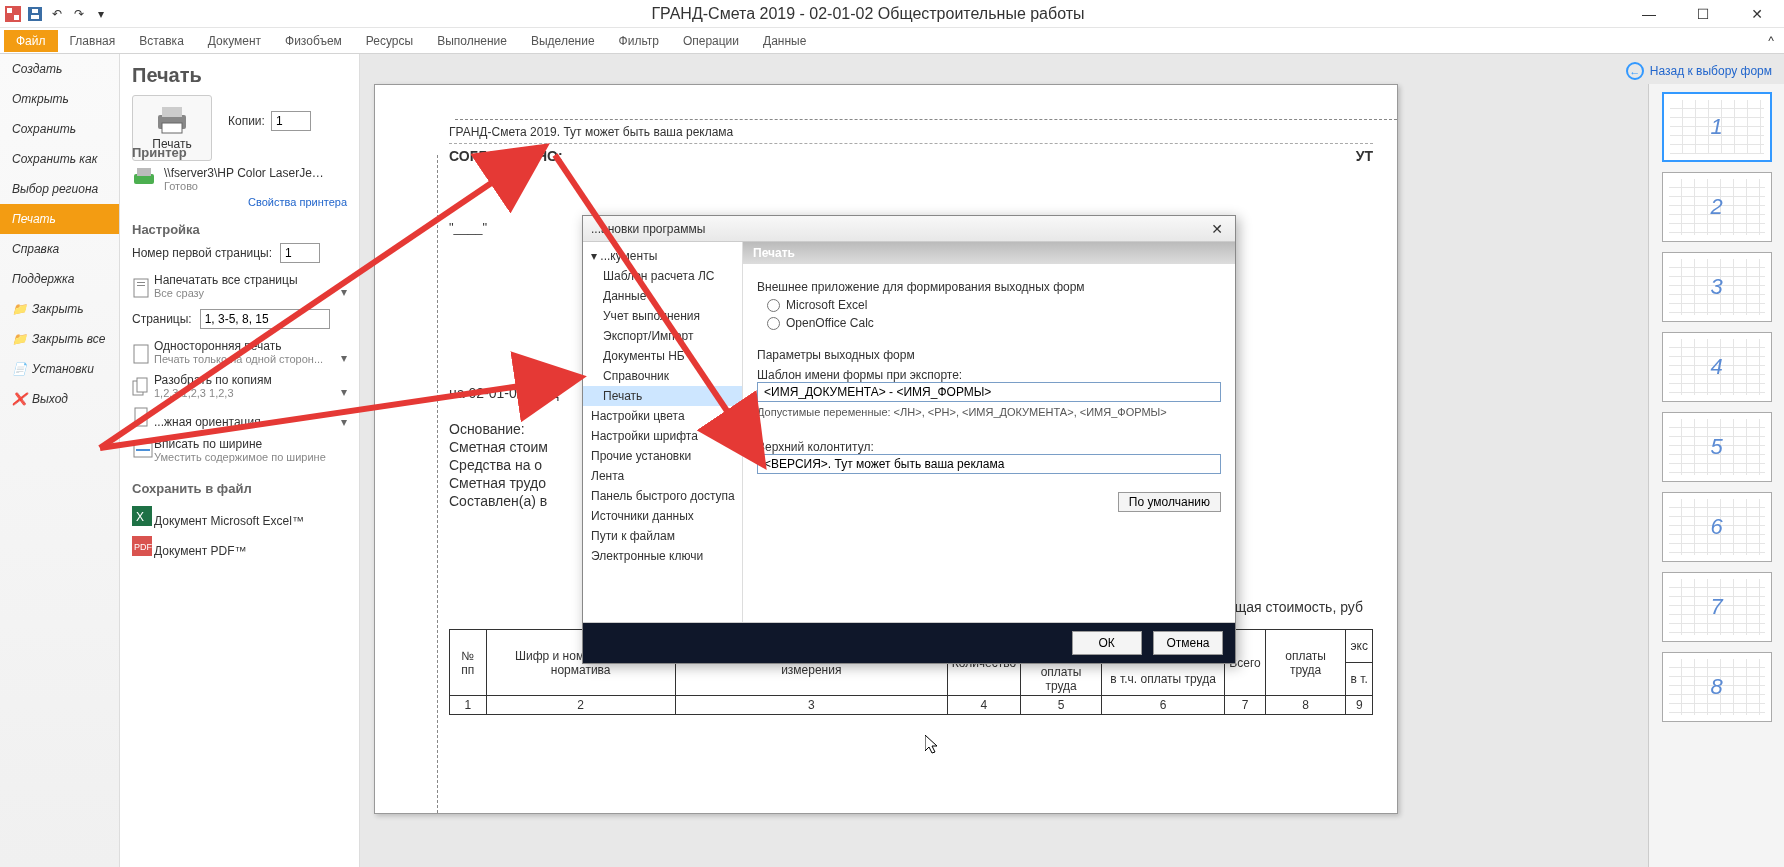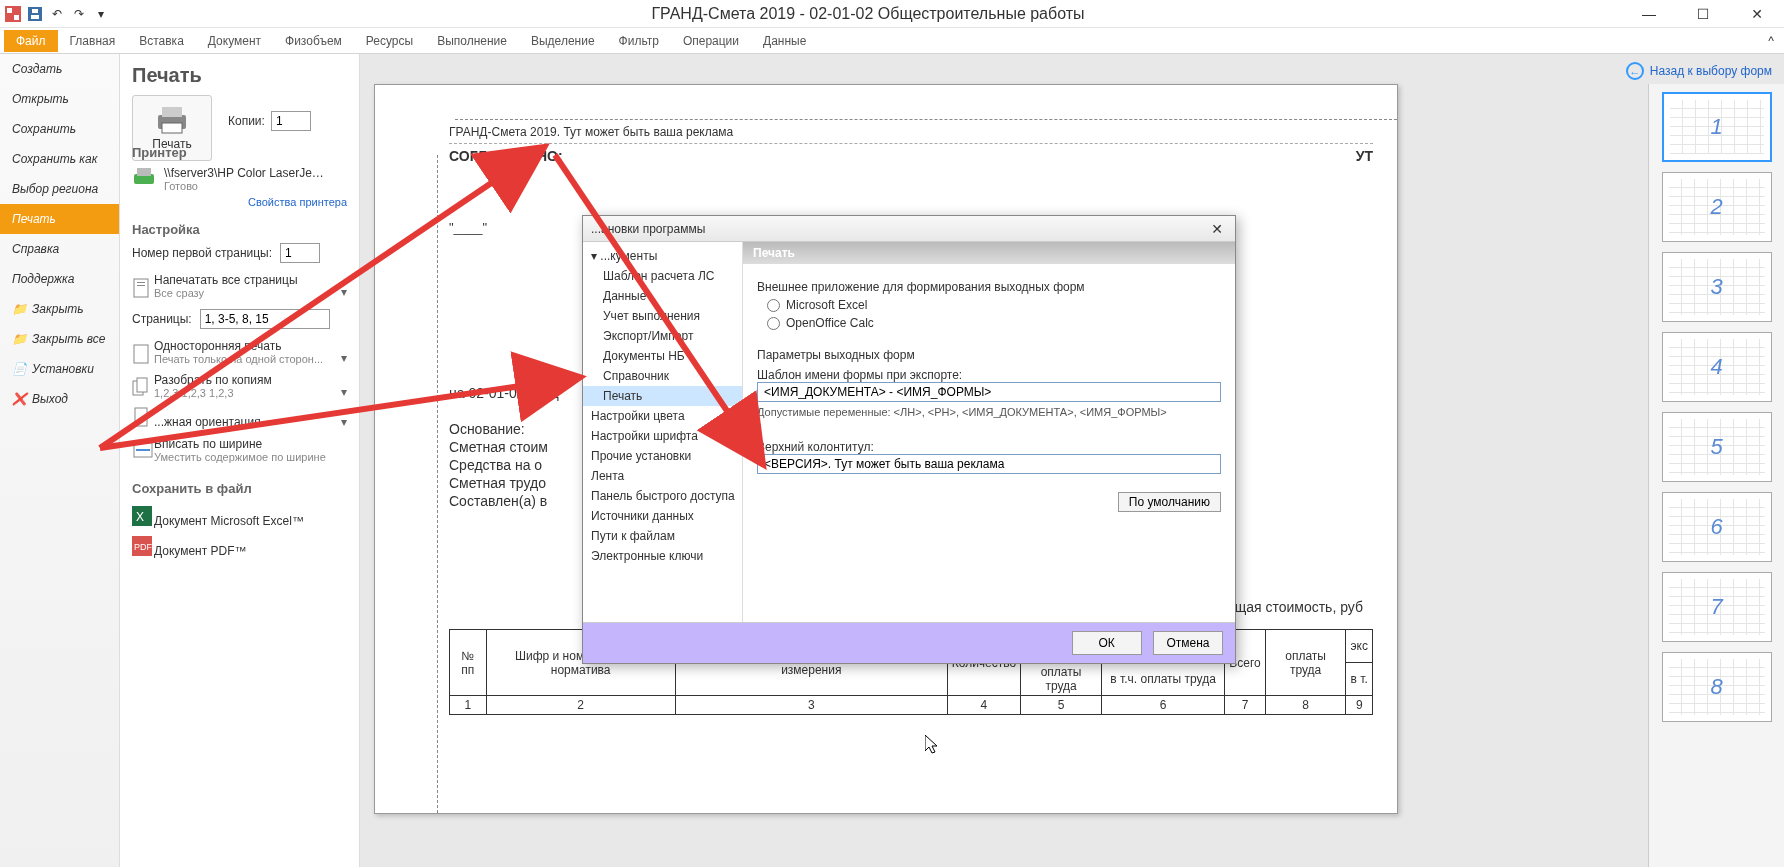--- a/index.html
+++ b/index.html
@@ -81,21 +81,21 @@
 .tree-item.selected { background:#cde6ff; }
 .dialog-right { flex:1; padding:0; }
 .dialog-right-title { background:linear-gradient(#bbb,#ddd); color:#fff; padding:4px 10px; font-size:12px; font-weight:bold; }
 .dialog-content { padding:10px 14px; font-size:12px; }
 .fieldset-label { color:#333; margin:6px 0 4px; }
 .radio-row { display:flex; align-items:center; gap:6px; margin:4px 0 4px 10px; }
 .radio-row input { margin:0; }
 .txt-input { width:100%; border:1px solid #7a9ec7; height:20px; padding:0 6px; font-size:12px; }
 .hint { font-size:11px; color:#555; margin-top:4px; }
 .btn-default { float:right; margin-top:18px; padding:2px 10px; border:1px solid #999; background:#f4f4f4; cursor:pointer; font-size:12px; }
-.dialog-footer { border-top:1px solid #ccc; padding:8px 12px; text-align:right; background:#c4b5fd; }
+.dialog-footer { border-top:1px solid #ccc; padding:8px 12px; text-align:right; background:#0f172a; }
 .dialog-footer button { width:70px; height:24px; margin-left:8px; border:1px solid #999; background:#f4f4f4; cursor:pointer; font-size:12px; }
 
 
 .arrow-svg { position:absolute; top:0; left:0; pointer-events:none; z-index:200; }
 
 .printer-icon-svg { fill:#4caf50; }
 .cursor-svg { position:absolute; left:925px; top:735px; z-index:150; }
 </style>
 </head>
 <body>

